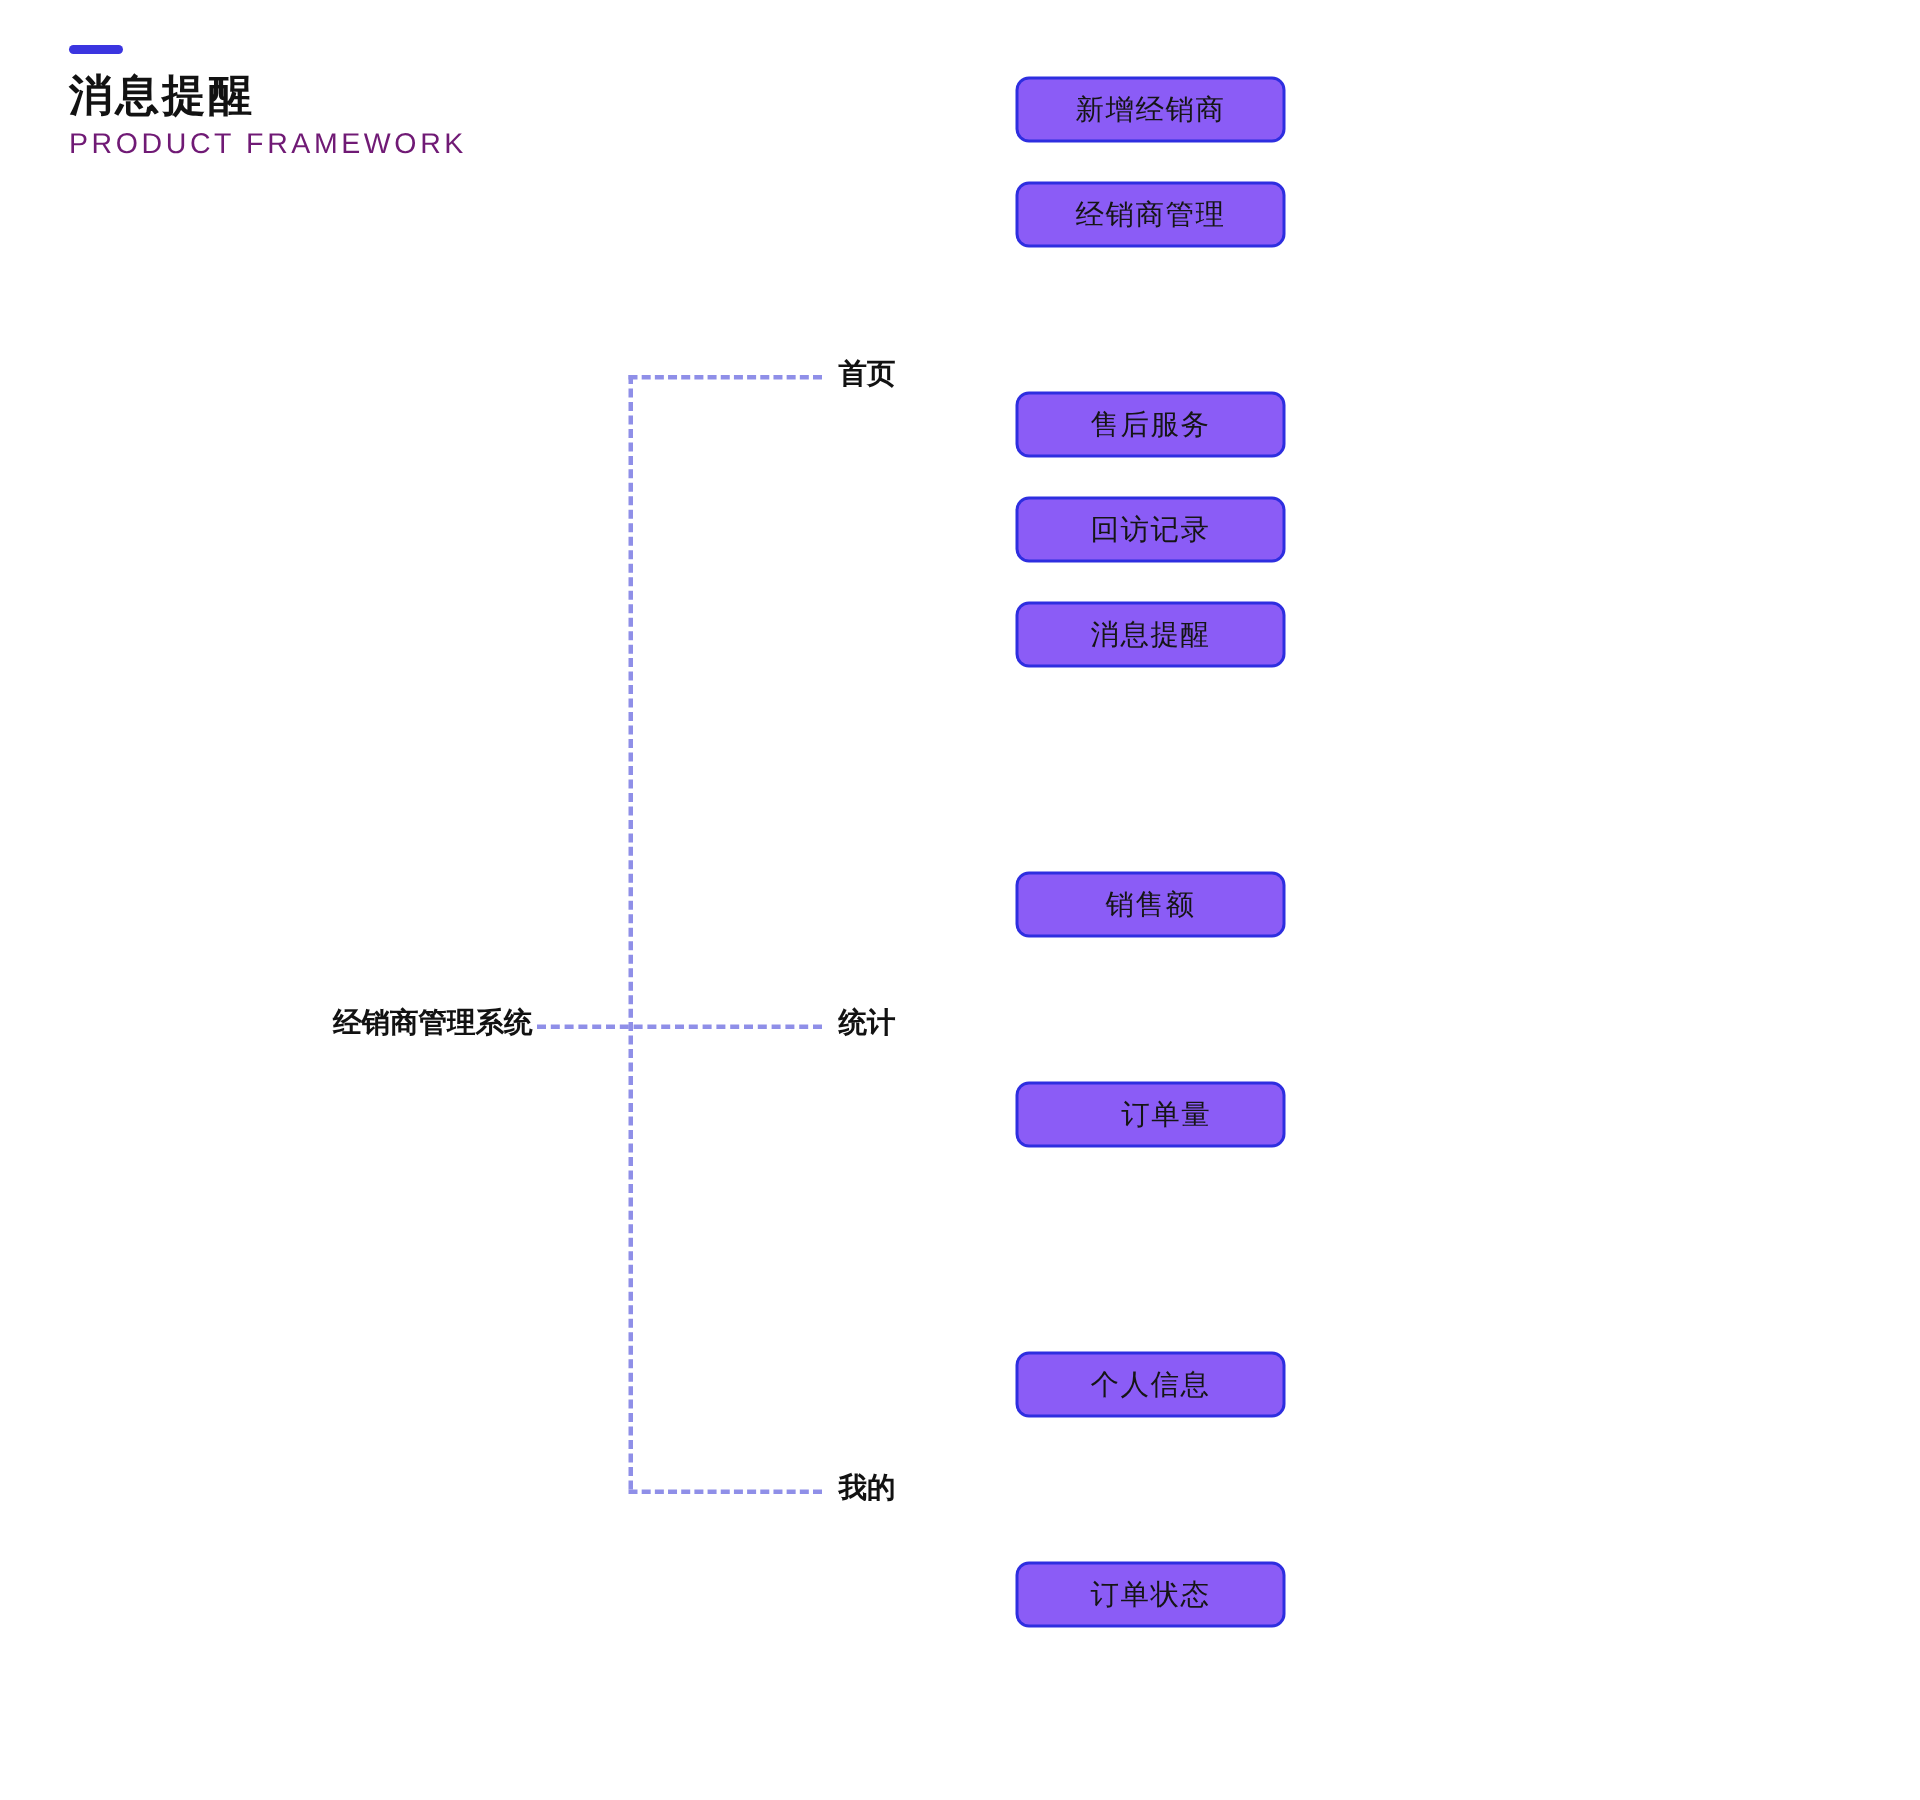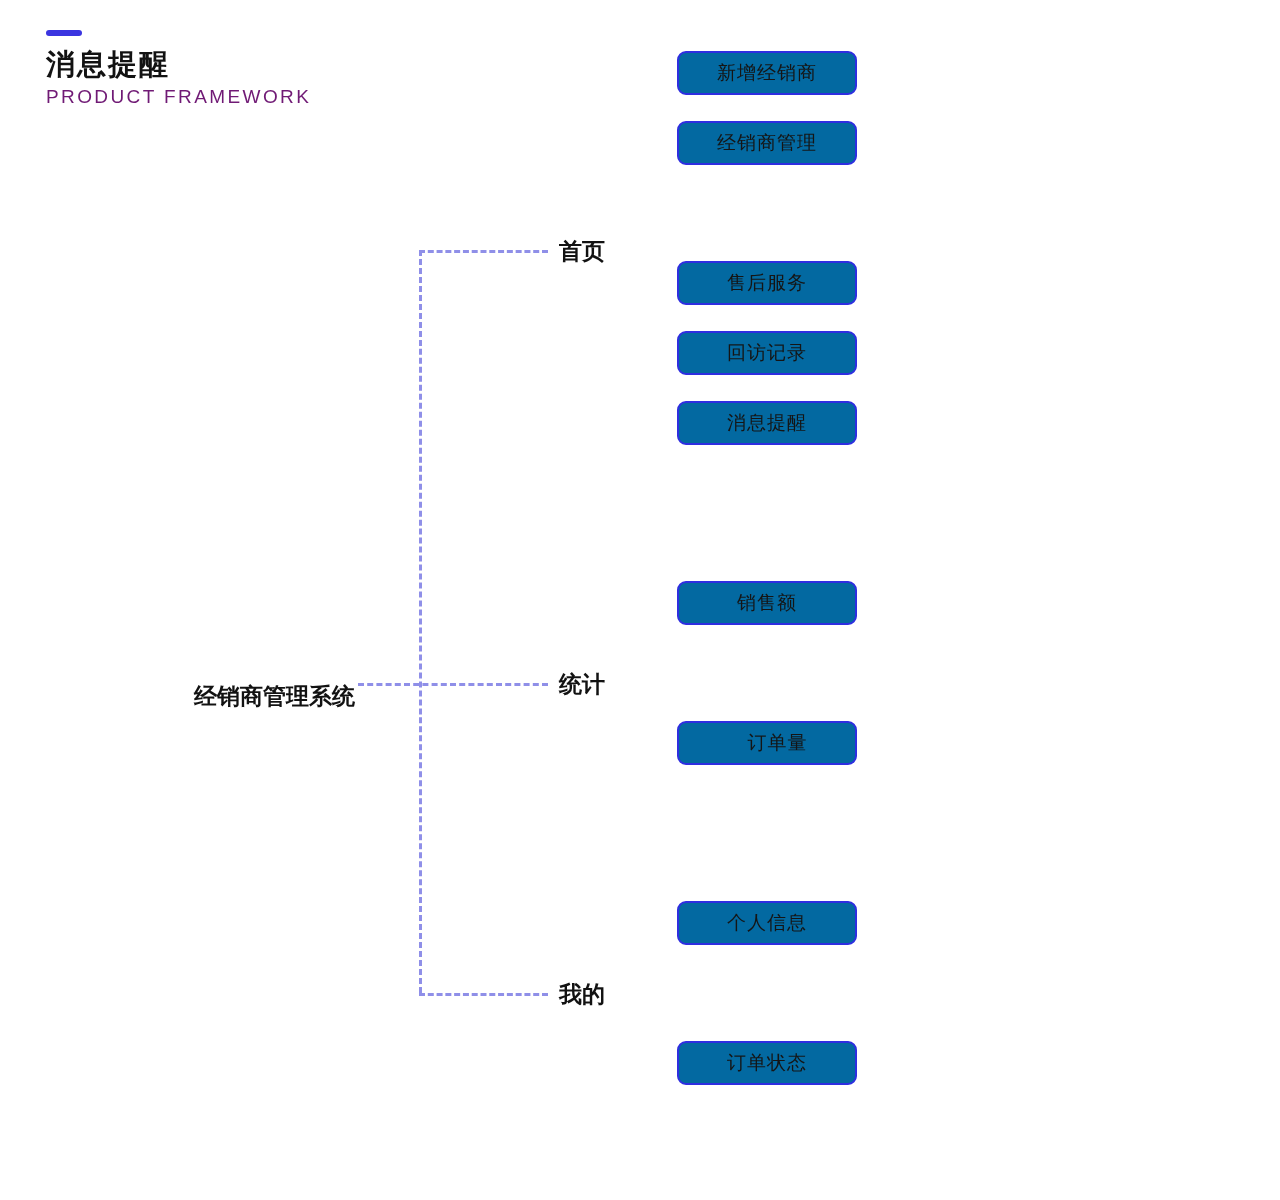--- a/index.html
+++ b/index.html
@@ -63,41 +63,40 @@
   }
   .branch-line {
     position: absolute;
     border-top: 3px dashed #8f8fe8;
     height: 0;
   }
 
   
   .node-label {
     position: absolute;
-    font-size: 23px;
+    font-size: 19px;
     font-weight: bold;
     color: #121212;
     white-space: nowrap;
     line-height: 1;
   }
   .node-label.root {
     text-align: right;
-    margin-top: 12px;
   }
 
   
   .leaf-box {
     position: absolute;
     left: 677px;
     width: 180px;
     height: 44px;
     box-sizing: border-box;
     border: 2px solid #2e2ee0;
     border-radius: 9px;
-    background: #0369a1;
+    background: #8b5cf6;
     display: flex;
     align-items: center;
     justify-content: center;
     font-size: 19px;
     color: #151515;
     letter-spacing: 1px;
     white-space: nowrap;
   }
 </style>
 </head>

